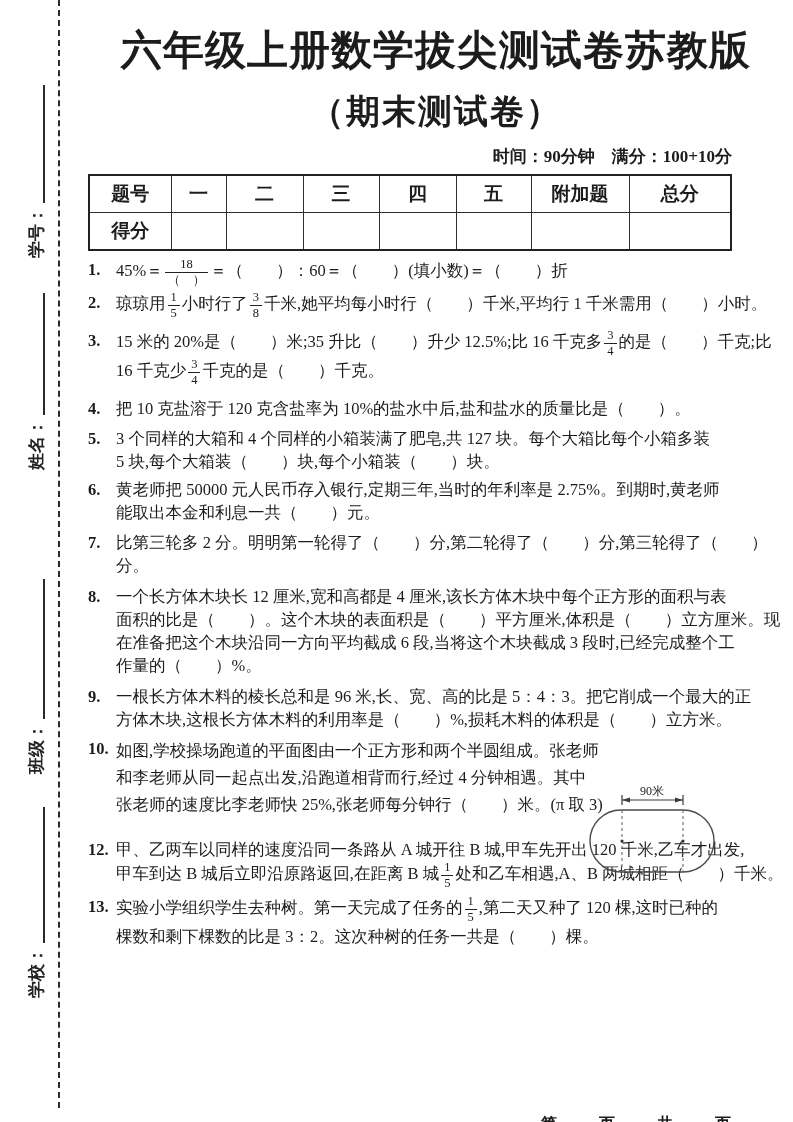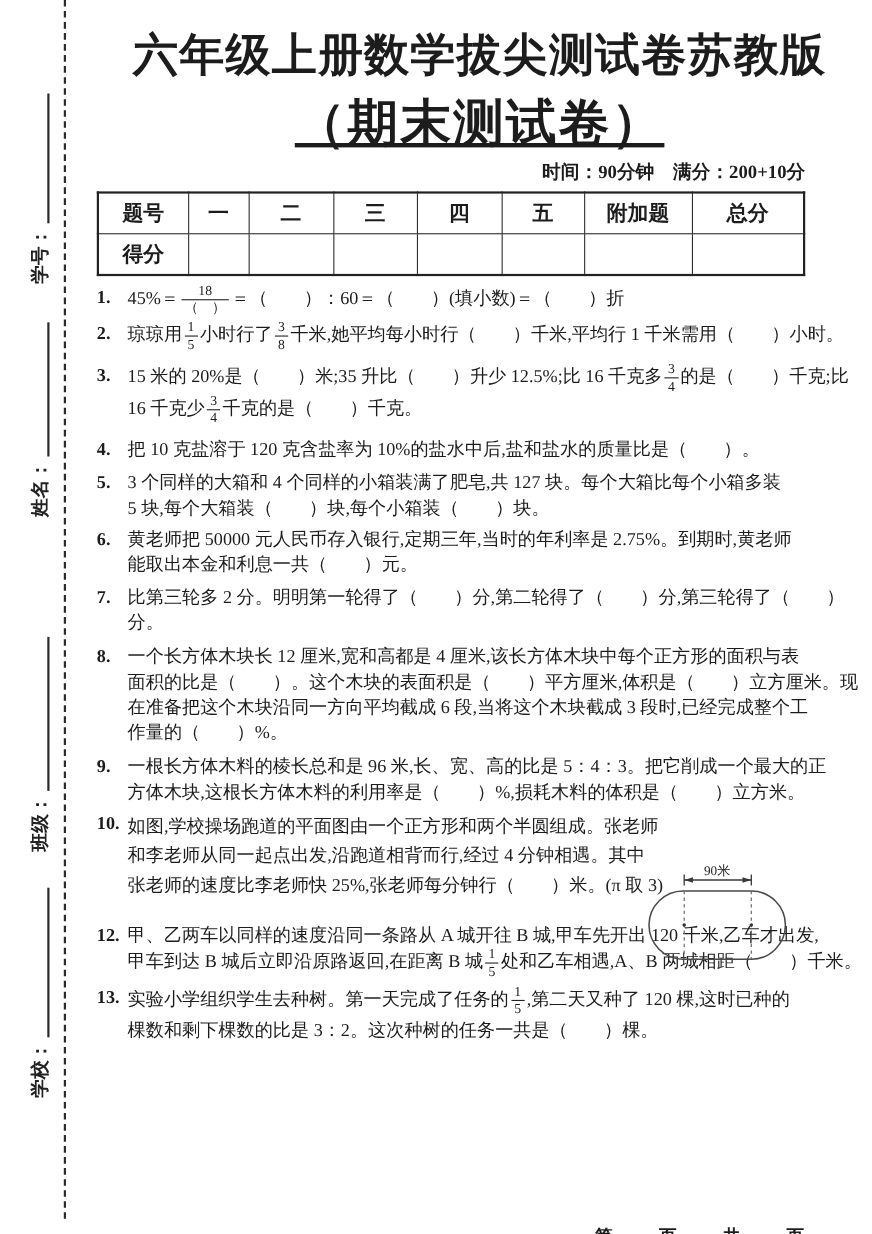--- a/index.html
+++ b/index.html
@@ -19,22 +19,22 @@
   .sidebar-field .fline{display:inline-block;border-bottom:2px solid #2a2a2a;
     margin-left:4px;margin-bottom:3px;}
   .sf-0{left:24px;top:258px;width:184px;} .sf-0 .fline{width:118px;}
   .sf-1{left:24px;top:470px;width:184px;} .sf-1 .fline{width:122px;}
   .sf-2{left:24px;top:774px;width:206px;} .sf-2 .fline{width:140px;}
   .sf-3{left:24px;top:998px;width:208px;} .sf-3 .fline{width:136px;}
   
   .content{position:absolute;left:88px;top:26px;width:696px;}
   .title{font-size:41px;font-weight:bold;text-align:center;line-height:49px;
     letter-spacing:1px;margin:0;}
-  .subtitle{font-size:46px;font-weight:bold;text-align:center;line-height:41px;
-    margin-top:16px;letter-spacing:2px;text-decoration:underline;}
+  .subtitle{font-size:34px;font-weight:bold;text-align:center;line-height:41px;
+    margin-top:16px;letter-spacing:2px;}
   .meta{font-size:17px;font-weight:bold;text-align:right;line-height:22px;
     margin-top:14px;padding-right:52px;}
   table.score{border-collapse:collapse;margin-top:6px;table-layout:fixed;}
   table.score td{border:1.5px solid #2e2e2e;height:36px;text-align:center;
     font-size:19px;font-weight:bold;padding:0;}
   table.score{border:2px solid #222;}
   .section-heading{font-size:17.5px;font-weight:bold;margin-top:9px;line-height:24px;}
   .questions{margin-top:7px;}
   .question{display:flex;align-items:flex-start;font-size:16.5px;margin-bottom:17px;}
   .qnum{width:28px;flex-shrink:0;font-weight:bold;line-height:23px;}
@@ -75,21 +75,21 @@
       <span class="fline"></span>
   </div>
   <div class="sidebar-field sf-3">
     <span>学校：</span>
       <span class="fline"></span>
   </div>
 
   <div class="content">
     <div class="title">六年级上册数学拔尖测试卷苏教版</div>
     <div class="subtitle">（期末测试卷）</div>
-    <div class="meta">时间：90分钟　满分：200+10分</div>
+    <div class="meta">时间：90分钟　满分：100+10分</div>
 
     <table class="score">
       <colgroup>
         <col style="width:82px">
           <col style="width:55px">
           <col style="width:77px">
           <col style="width:76px">
         <col style="width:77px">
           <col style="width:75px">
           <col style="width:98px">

